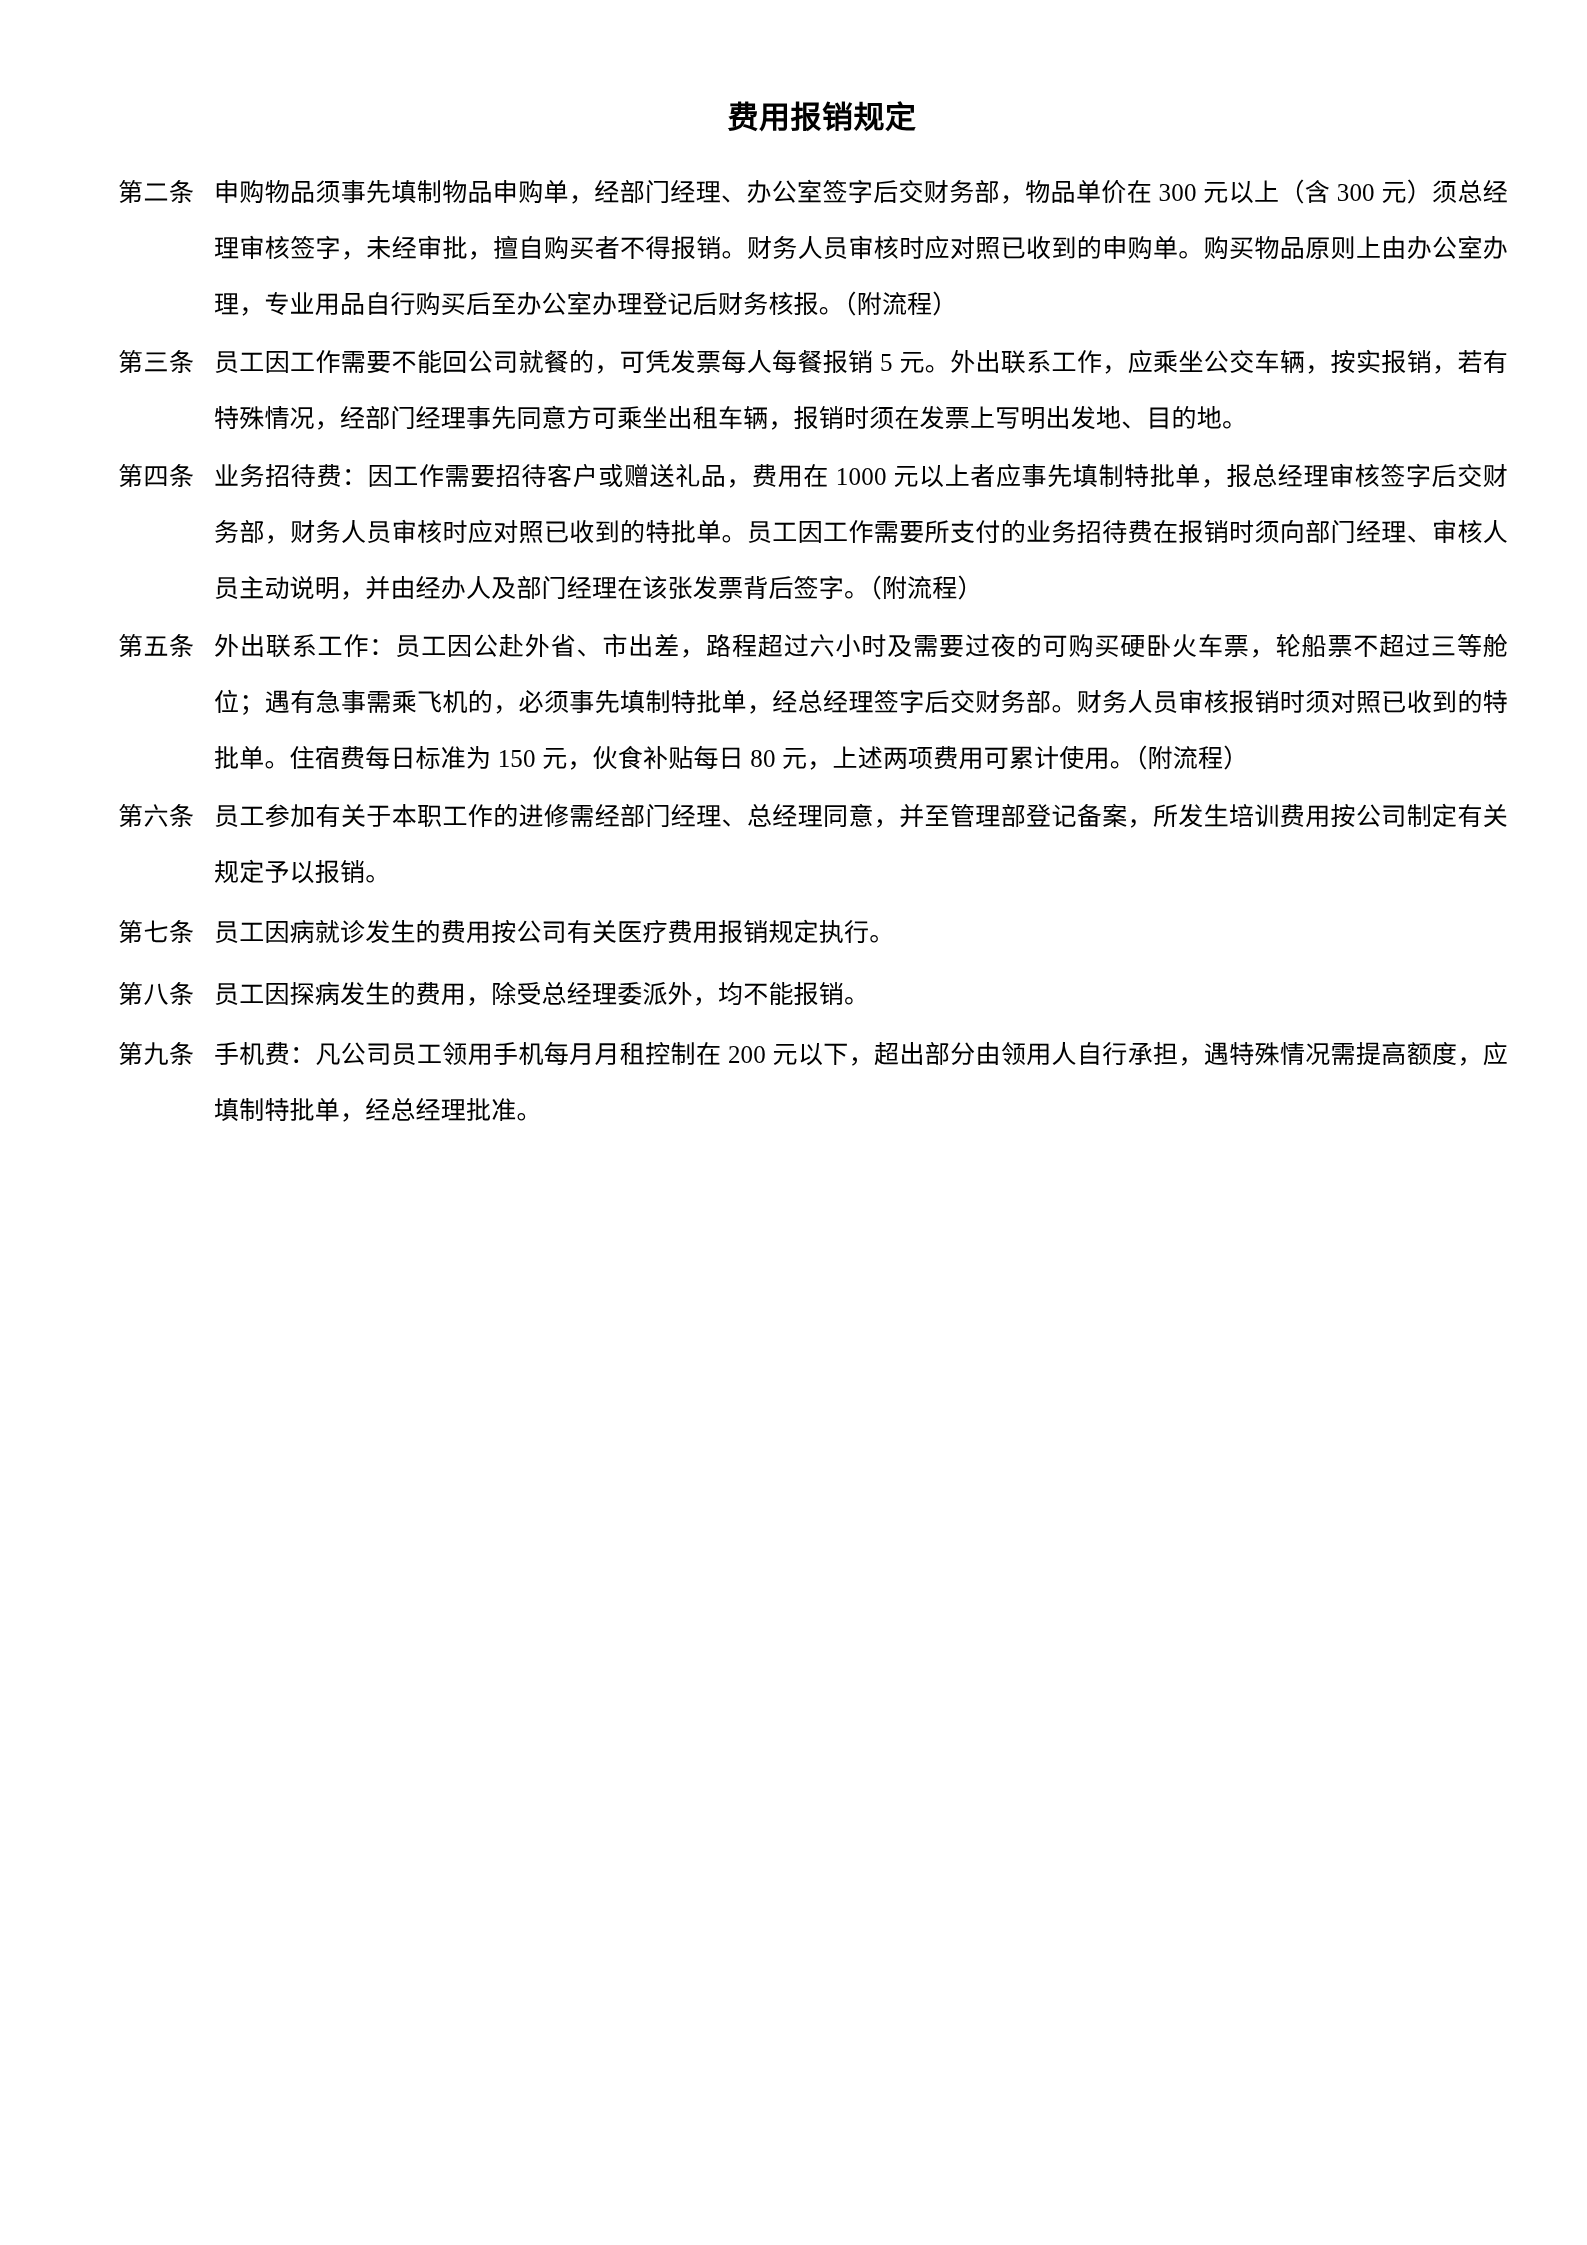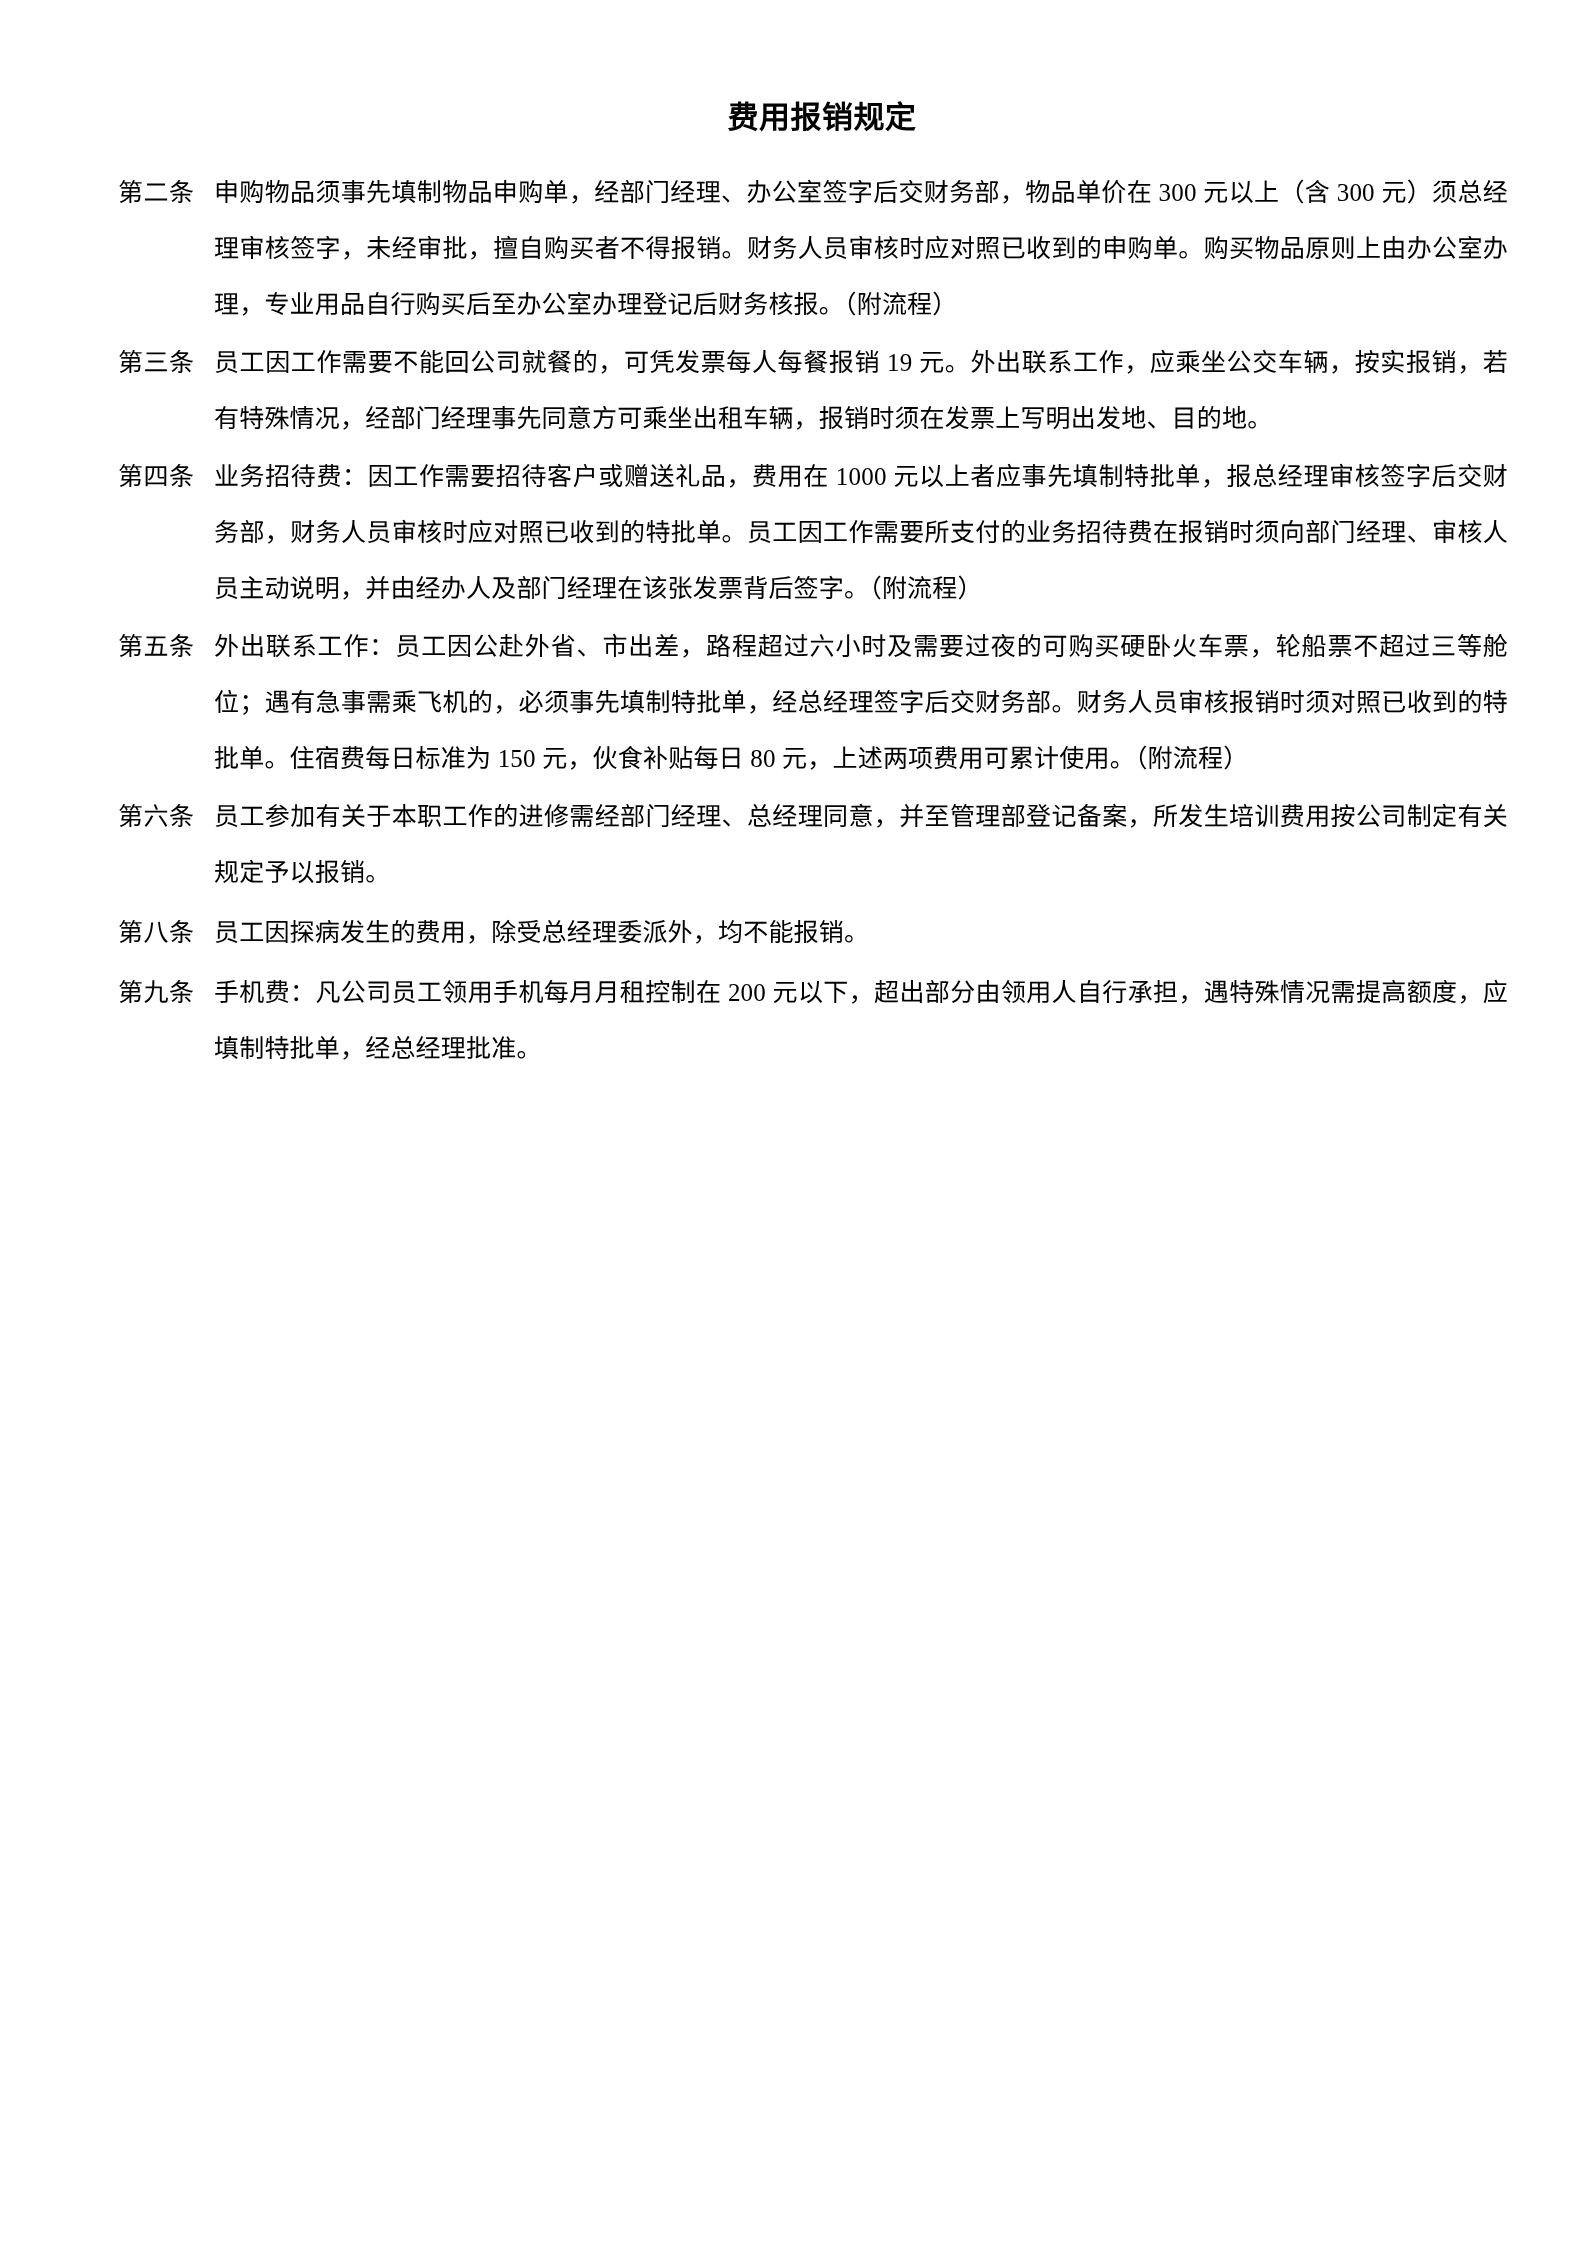--- a/index.html
+++ b/index.html
@@ -77,38 +77,42 @@
     <h1 class="doc-title">费用报销规定</h1>
 
 
     <div class="article">
       <div class="article-num">第二条</div>
       <div class="article-text"><span class="lead"></span><span>申购物品须事先填制物品申购单，经部门经理、办公室签字后交财务部，物品单价在 300 元以上（含 300 元）须总经理审核签字，未经审批，擅自购买者不得报销。财务人员审核时应对照已收到的申购单。购买物品原则上由办公室办理，专业用品自行购买后至办公室办理登记后财务核报。（附流程）</span></div>
     </div>
 
     <div class="article">
       <div class="article-num">第三条</div>
-      <div class="article-text"><span class="lead"></span><span>员工因工作需要不能回公司就餐的，可凭发票每人每餐报销 19 元。外出联系工作，应乘坐公交车辆，按实报销，若有特殊情况，经部门经理事先同意方可乘坐出租车辆，报销时须在发票上写明出发地、目的地。</span></div>
+      <div class="article-text"><span class="lead"></span><span>员工因工作需要不能回公司就餐的，可凭发票每人每餐报销 5 元。外出联系工作，应乘坐公交车辆，按实报销，若有特殊情况，经部门经理事先同意方可乘坐出租车辆，报销时须在发票上写明出发地、目的地。</span></div>
     </div>
 
     <div class="article">
       <div class="article-num">第四条</div>
       <div class="article-text"><span class="lead">业务招待费：</span><span>因工作需要招待客户或赠送礼品，费用在 1000 元以上者应事先填制特批单，报总经理审核签字后交财务部，财务人员审核时应对照已收到的特批单。员工因工作需要所支付的业务招待费在报销时须向部门经理、审核人员主动说明，并由经办人及部门经理在该张发票背后签字。（附流程）</span></div>
     </div>
 
     <div class="article">
       <div class="article-num">第五条</div>
       <div class="article-text"><span class="lead">外出联系工作：</span><span>员工因公赴外省、市出差，路程超过六小时及需要过夜的可购买硬卧火车票，轮船票不超过三等舱位；遇有急事需乘飞机的，必须事先填制特批单，经总经理签字后交财务部。财务人员审核报销时须对照已收到的特批单。住宿费每日标准为 150 元，伙食补贴每日 80 元，上述两项费用可累计使用。（附流程）</span></div>
     </div>
 
     <div class="article">
       <div class="article-num">第六条</div>
       <div class="article-text"><span class="lead"></span><span>员工参加有关于本职工作的进修需经部门经理、总经理同意，并至管理部登记备案，所发生培训费用按公司制定有关规定予以报销。</span></div>
     </div>
 
+    <div class="article compact">
+      <div class="article-num">第七条</div>
+      <div class="article-text single"><span class="lead"></span><span>员工因病就诊发生的费用按公司有关医疗费用报销规定执行。</span></div>
+    </div>
 
     <div class="article compact">
       <div class="article-num">第八条</div>
       <div class="article-text single"><span class="lead"></span><span>员工因探病发生的费用，除受总经理委派外，均不能报销。</span></div>
     </div>
 
     <div class="article">
       <div class="article-num">第九条</div>
       <div class="article-text"><span class="lead">手机费：</span><span>凡公司员工领用手机每月月租控制在 200 元以下，超出部分由领用人自行承担，遇特殊情况需提高额度，应填制特批单，经总经理批准。</span></div>
     </div>

